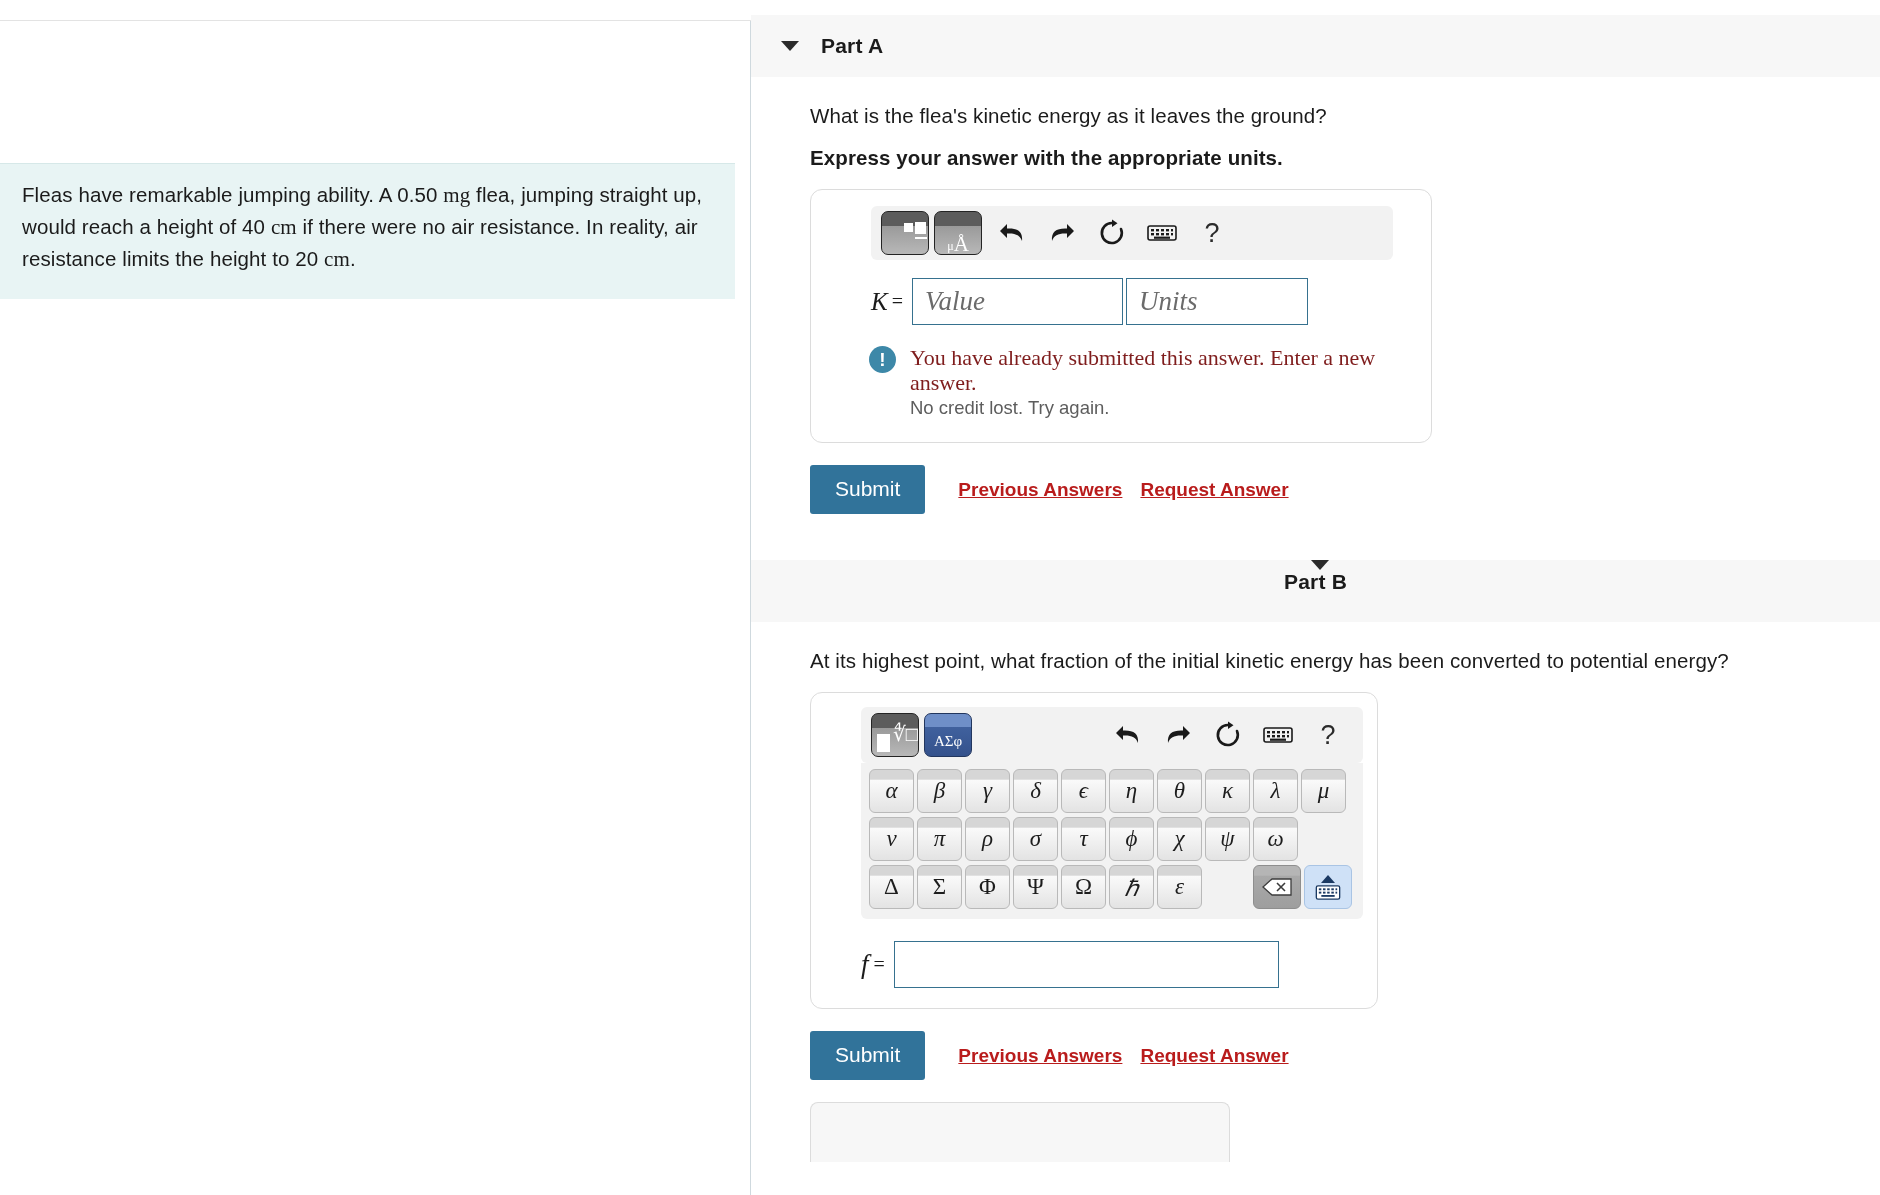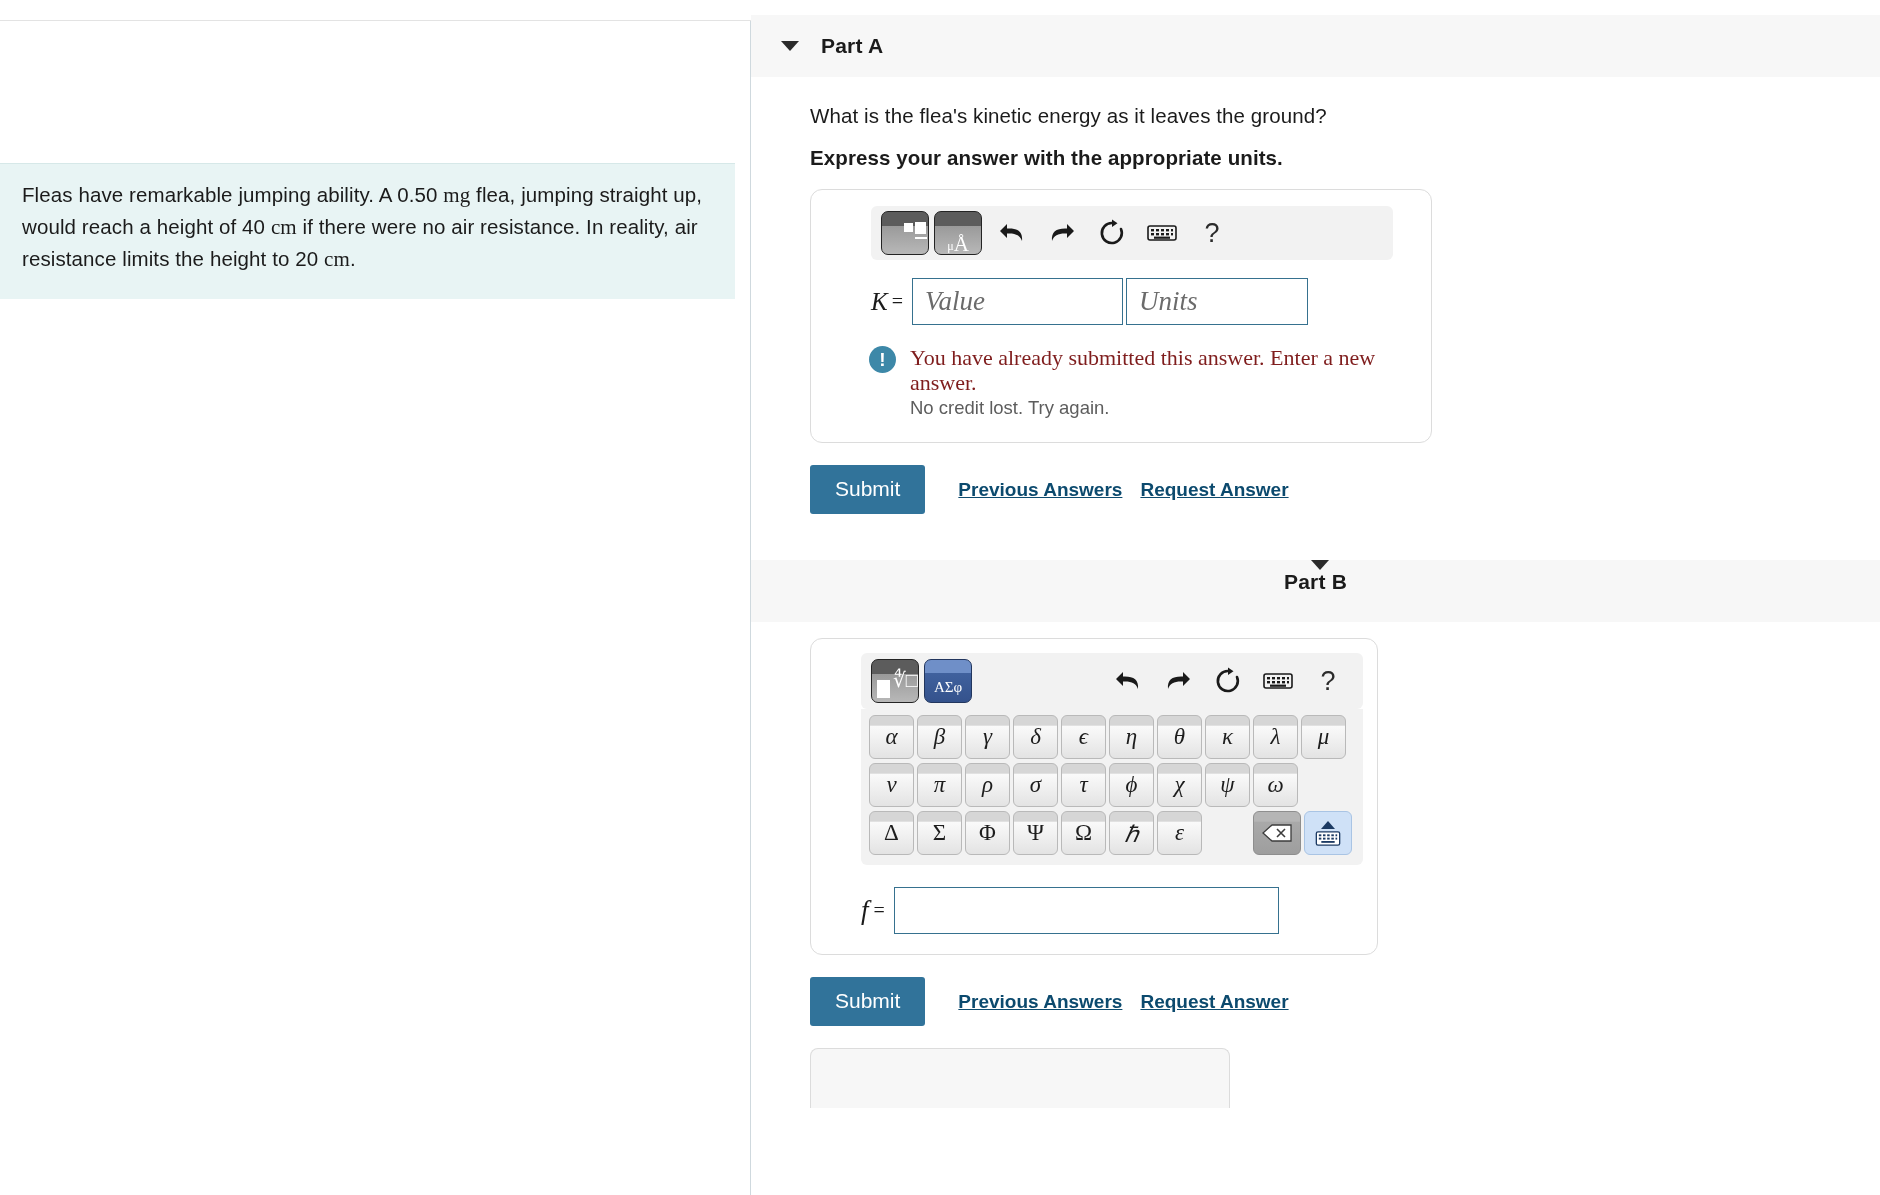--- a/index.html
+++ b/index.html
@@ -264,21 +264,21 @@
     border: none;
     border-radius: 3px;
     font-family: "Liberation Sans", sans-serif;
     font-size: 21px;
     padding: 12px 25px 13px 25px;
     cursor: pointer;
   }
   .link-ans {
     font-size: 19px;
     font-weight: bold;
-    color: #0c4a6e;
+    color: #b91c1c;
     text-decoration: underline;
     margin-left: 33px;
     cursor: pointer;
     white-space: nowrap;
   }
   .link-ans.second { margin-left: 18px; }
 
   
   .keypad {
     margin: 0 14px 0 50px;
@@ -458,20 +458,21 @@
         <span class="link-ans second">Request Answer</span>
       </div>
     </div>
 
     <div class="part-header" style="margin-top:46px;flex-direction:column;">
       <div class="part-caret"></div>
       <div class="part-title">Part B</div>
     </div>
 
     <div class="part-body">
+      <div class="q-text">At its highest point, what fraction of the initial kinetic energy has been converted to potential energy?</div>
 
       <div class="answer-box b">
 
         <div class="mathbar b">
           <div class="pal-btn">
             <span class="tpl-b-sq"></span>
             <span class="tpl-b-rad">∜□</span>
           </div>
 
           <div class="pal-btn active">

